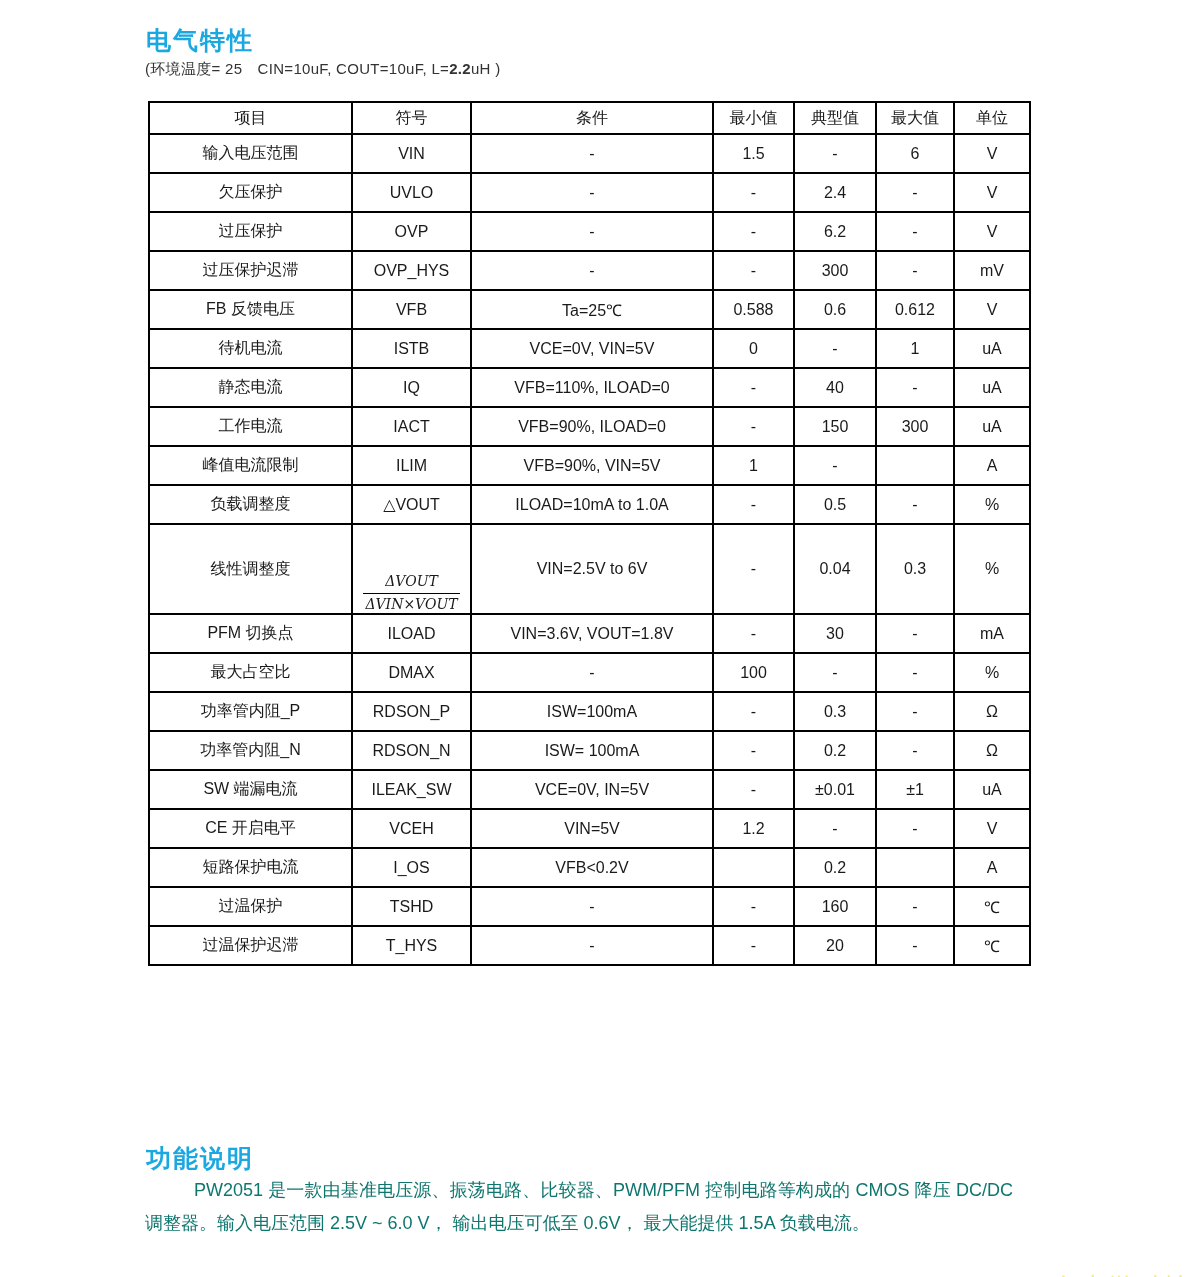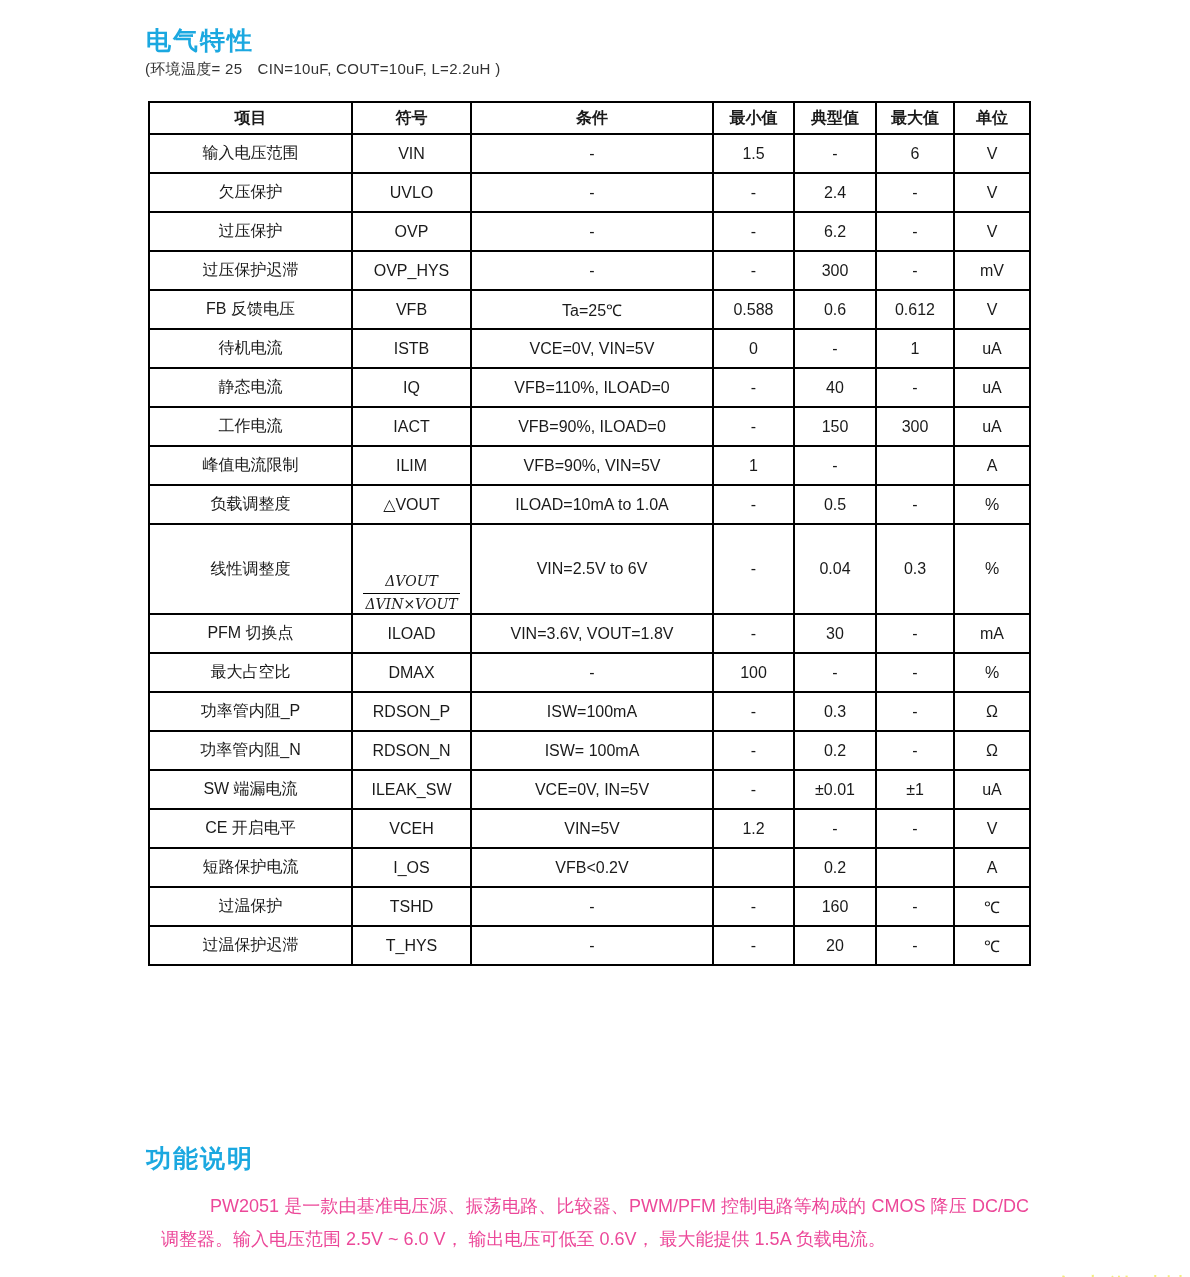--- a/index.html
+++ b/index.html
@@ -18,37 +18,37 @@
     letter-spacing:2px;
     margin:16px;
   }
   #title-electrical { top:8px; }
   #title-function { top:1126px; }
   .conditions {
     position:absolute; left:145px; top:60px;
     font-size:15px; color:#333333;
     letter-spacing:0.3px;
   }
-  .conditions b { font-weight:normal; }
+  .conditions b { font-weight:bold; }
   table.spec {
     position:absolute; left:148px; top:101px;
     border-collapse:collapse;
     table-layout:fixed;
     width:881px;
     background:#ffffff;
   }
   table.spec th, table.spec td {
     border:2px solid #000000;
     text-align:center; vertical-align:middle;
     font-size:16px;
     padding:0 4px;
     overflow:hidden;
     white-space:nowrap;
   }
-  table.spec th { height:30px; font-weight:bold; }
+  table.spec th { height:30px; font-weight:normal; }
   table.spec td { height:37px; font-weight:normal; }
   table.spec tr.tall td { height:62px; }
   .frac {
     display:inline-block;
     font-family:"DejaVu Serif","Liberation Serif",serif;
     font-style:italic;
     font-size:14px; line-height:1.25;
     vertical-align:middle;
   }
   .frac .num {
@@ -57,22 +57,22 @@
     padding:0 6px 2px 6px;
     margin-top:48px;
   }
   .frac .den { display:block; padding:2px 2px 0 2px; }
   .description {
     position:absolute; left:145px; top:1174px;
     width:868px;
     font-size:18px; line-height:33px;
     text-align:justify;
     text-indent:49px;
-    color:#ec4899;
-    margin:16px;
+    color:#0f766e;
+    margin:0;
   }
   .watermark {
     position:absolute; left:1051px; top:1238px;
     font-size:27px; font-weight:normal;
     color:#f2ee7d;
     letter-spacing:1px;
     white-space:nowrap;
     margin-top:32px;
   }
 </style>

